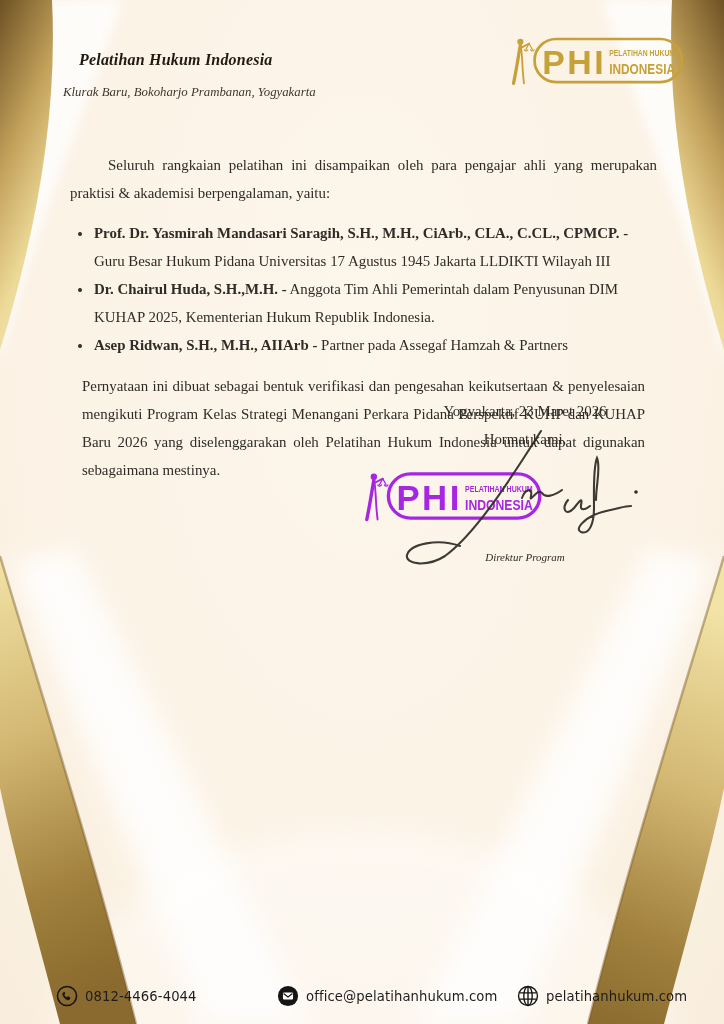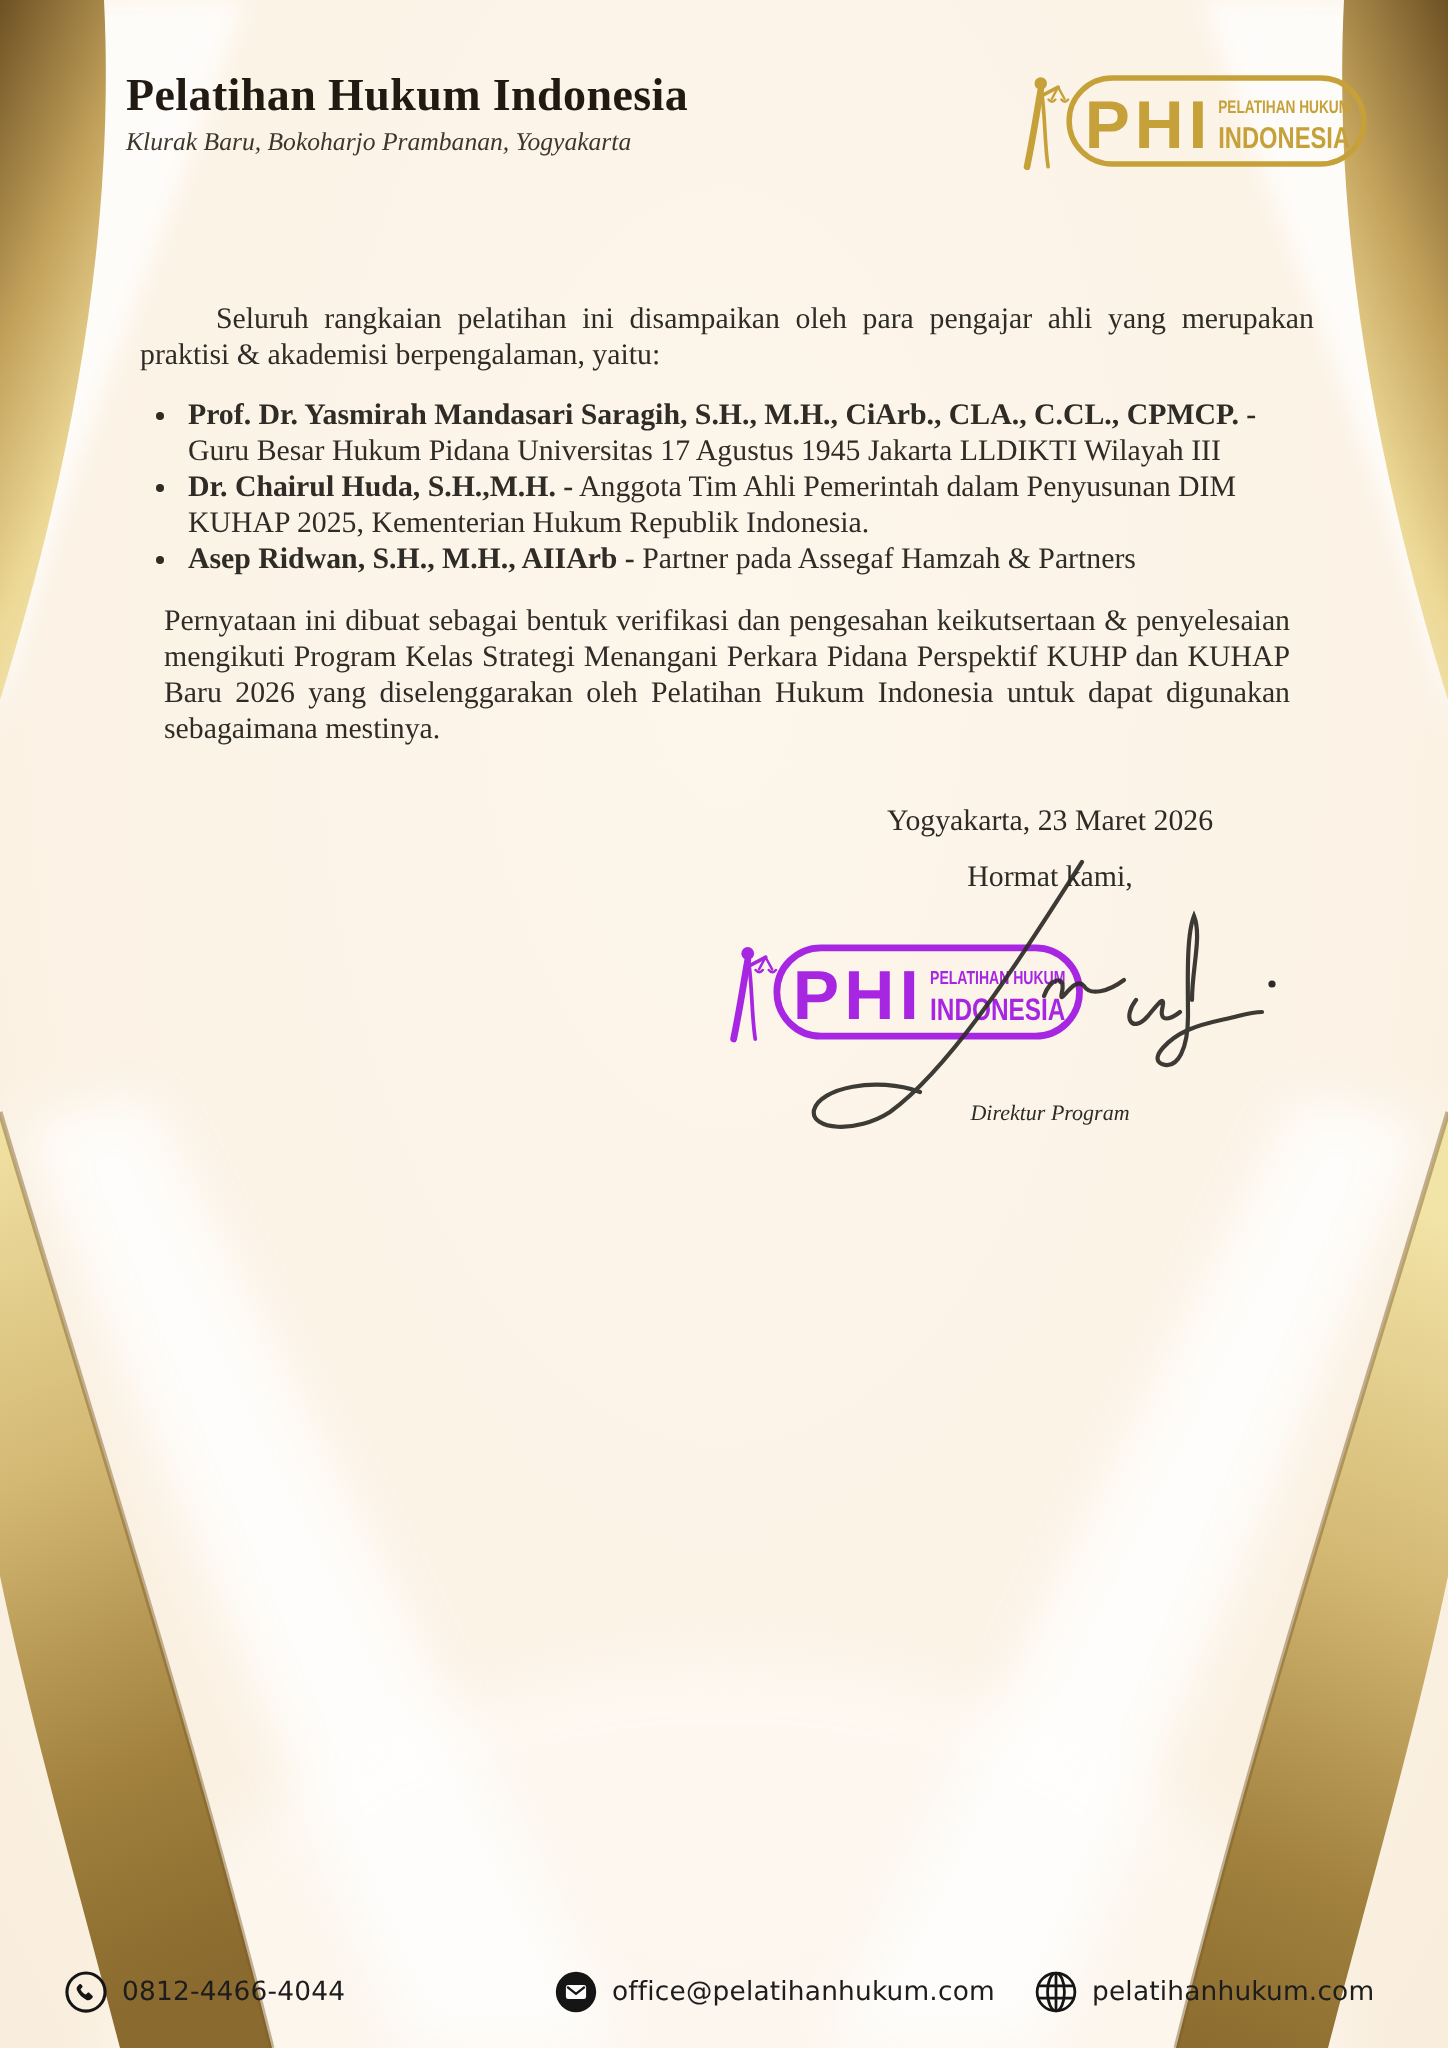--- a/index.html
+++ b/index.html
@@ -6,47 +6,47 @@
   .page {
     position:relative; width:724px; height:1024px; overflow:hidden;
     background: radial-gradient(ellipse at 50% 32%, #FDF6EB 0%, #FCF3E7 55%, #F9EEDD 100%);
     font-family:"Liberation Serif", serif; color:#2e2b27;
   }
   .deco { position:absolute; inset:0; width:724px; height:1024px; z-index:0; }
   .z { position:absolute; z-index:2; }
 
   
   .hdr { left:63px; top:35px; }
-  .hdr h1 { margin:0; font-size:23px; font-weight:bold; color:#211a12; letter-spacing:.2px; }
+  .hdr h1 { margin:16px; font-size:16px; font-weight:bold; font-style:italic; color:#211a12; letter-spacing:.2px; }
   .hdr .addr { margin-top:3px; font-size:12.8px; font-style:italic; color:#3d362c; }
   .logo-header { left:503px; top:34px; width:183px; height:53px; color:#C6A139; }
   .logo-svg { width:100%; height:100%; display:block; }
   .logo-svg text { font-family:"Liberation Sans", sans-serif; }
 
   
-  .body-text { left:70px; top:151px; width:587px; font-size:14.9px; line-height:18px; text-align:justify; color:#2f2c27; }
+  .body-text { left:70px; top:151px; width:587px; font-size:14.9px; line-height:28px; text-align:justify; color:#2f2c27; }
   .body-text p.intro { margin:0 0 12px; text-indent:38px; }
   .body-text ul { margin:0 0 13px; padding-left:23px; }
   .body-text li { margin:0; padding-left:1px; text-align:left; }
   .body-text li::marker { font-size:.9em; }
   .body-text p.closing { margin:12px; }
   b { font-weight:bold; }
 
   
   .date { left:395px; top:403px; width:260px; text-align:center; font-size:14.9px; }
   .salutation { left:395px; top:431px; width:260px; text-align:center; font-size:14.9px; }
   .stamp { left:356px; top:466px; width:188px; height:60px; color:#A21BE2; opacity:.95; }
   .sig-overlay { left:398px; top:426px; width:252px; height:146px; z-index:3; pointer-events:none; }
   .sig-name { left:362px; top:530px; width:326px; text-align:center; font-weight:bold; font-size:14.9px; color:#23201b; }
   .sig-role { left:362px; top:551px; width:326px; text-align:center; font-style:italic; font-size:11px; }
 
   
   .f-item { position:absolute; top:985px; z-index:2; display:flex; align-items:center; gap:7px;
             font-family:"DejaVu Sans", sans-serif; font-size:13.2px; color:#1d1d1d; letter-spacing:.1px; }
-  .f-phone { left:32px; } .f-email { left:277px;justify-content:space-between; } .f-web { left:517px; }
+  .f-phone { left:56px; } .f-email { left:277px;justify-content:space-between; } .f-web { left:517px; }
   .cicon { width:22px; height:22px; display:block; }
 </style>
 </head>
 <body>
 
 <div class="page">
 
   <svg class="deco" viewBox="0 0 724 1024" preserveAspectRatio="none" aria-hidden="true">
     <defs>
       <linearGradient id="gTL" x1="0" y1="0" x2="0.35" y2="1">

